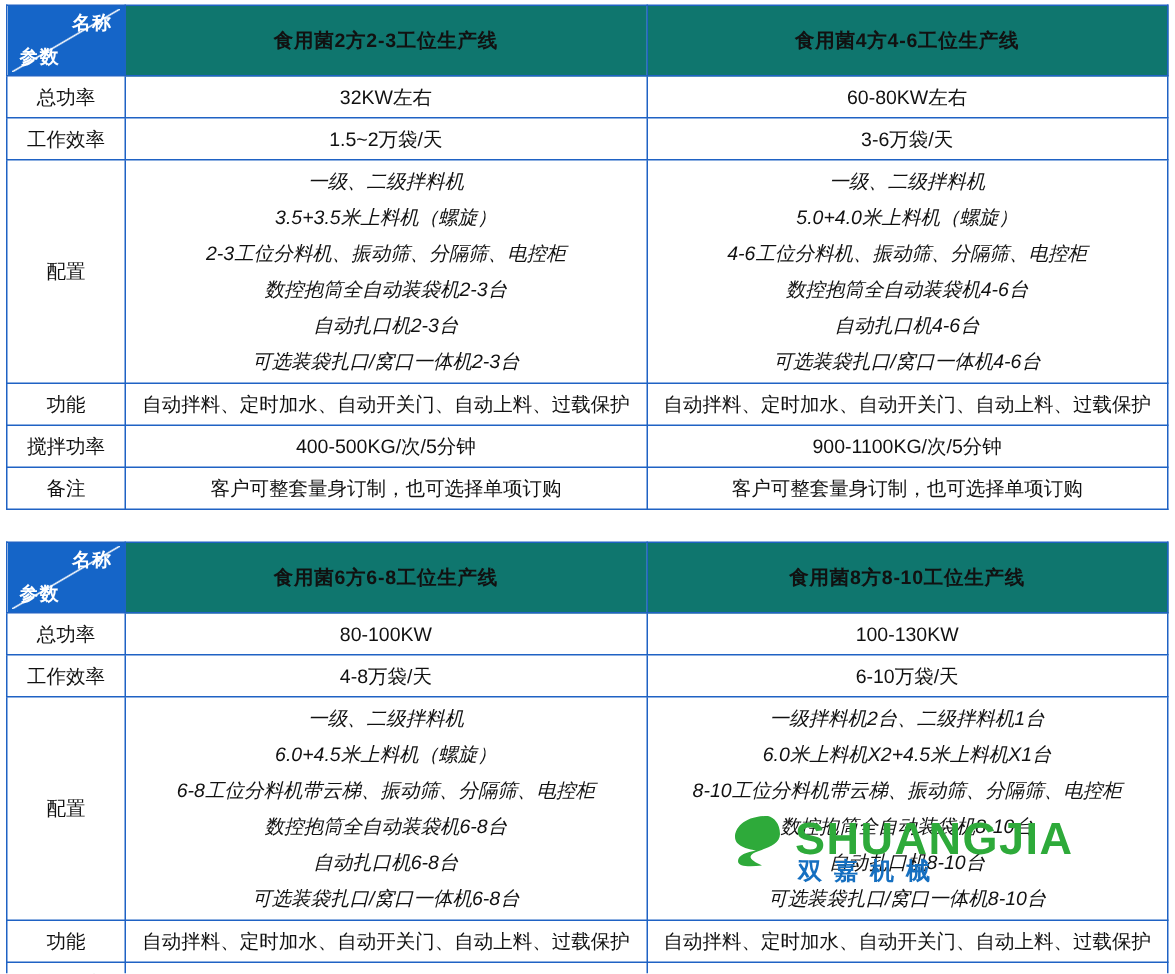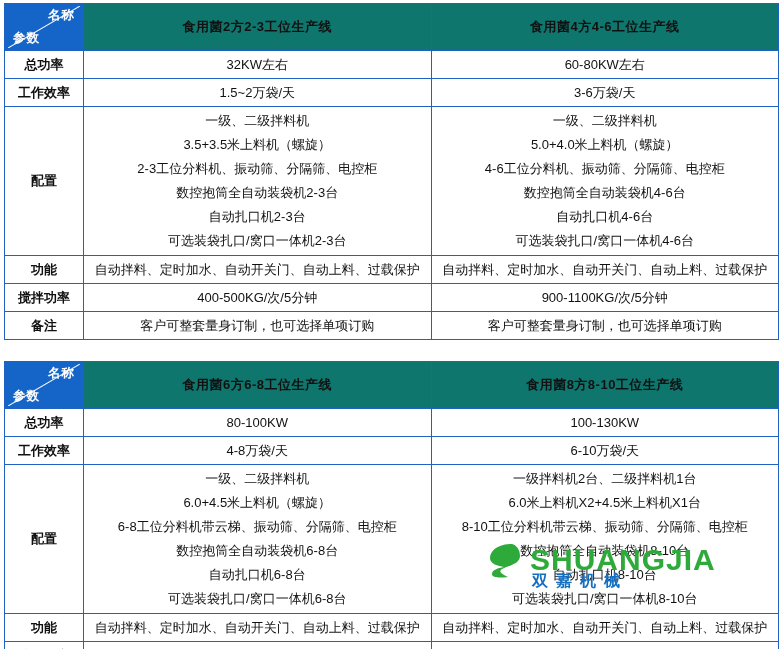--- a/index.html
+++ b/index.html
@@ -67,32 +67,33 @@
     background: #0f766e;
     color: #ffffff;
     font-size: 18px;
     font-weight: bold;
     letter-spacing: 0.5px;
     height: 42px;
   }
   .row-label {
     width: 72px;
     font-size: 12.5px;
-    font-weight: bold;
+    font-weight: normal;
     color: #000000;
     background: #ffffff;
   }
   .cell {
     font-size: 13px;
     line-height: 23px;
     color: #1a1a1a;
   }
   .cell-config {
     padding: 5px 4px;
     line-height: 24px;
+    font-style: italic;
   }
   .cell-config div { white-space: nowrap; }
   .gap {
     height: 18px;
   }
   
   .watermark {
     position: absolute;
     left: 482px;
     top: 538px;

